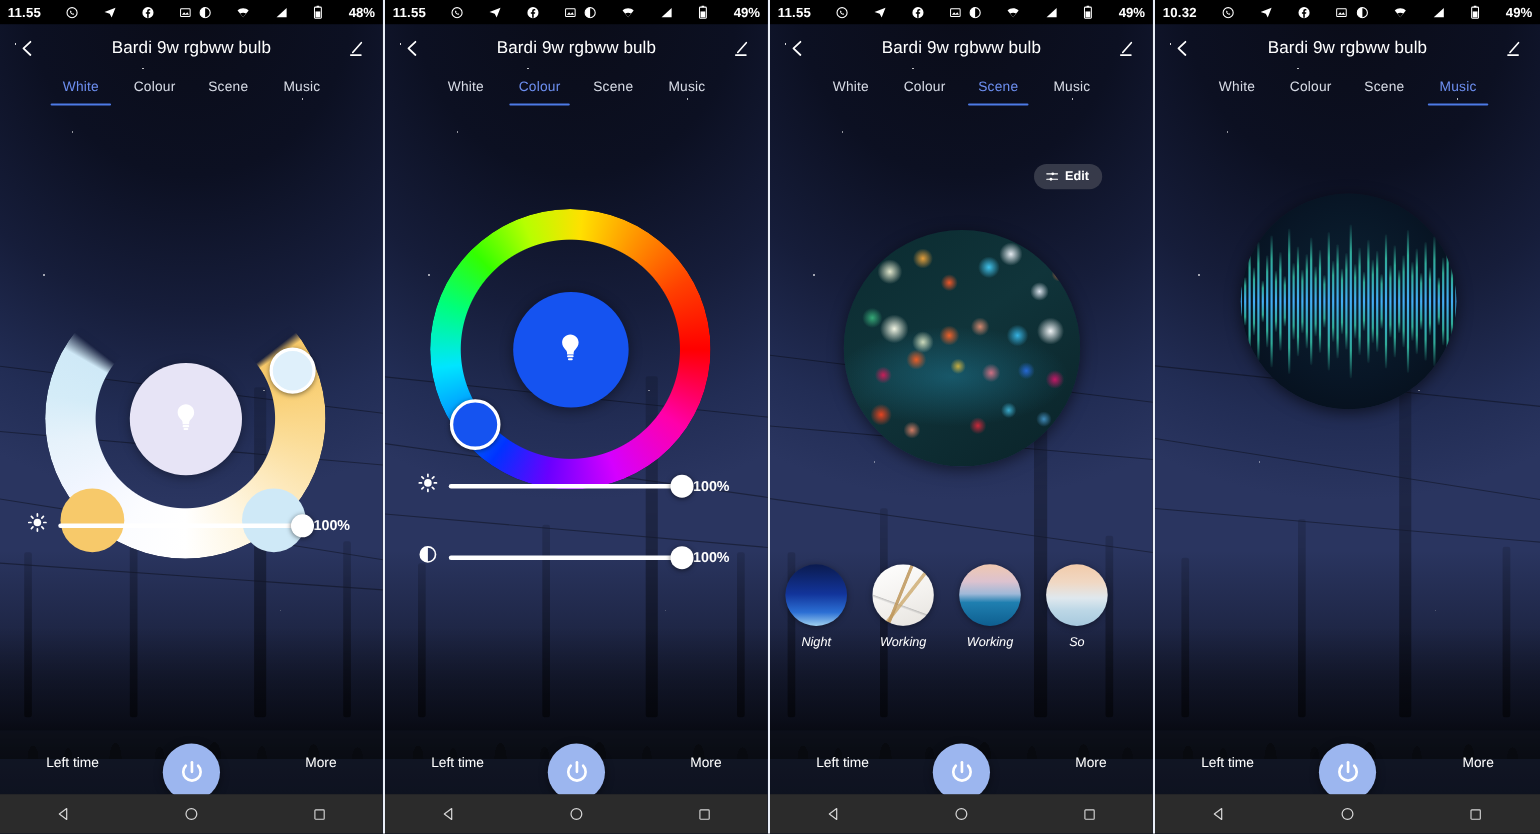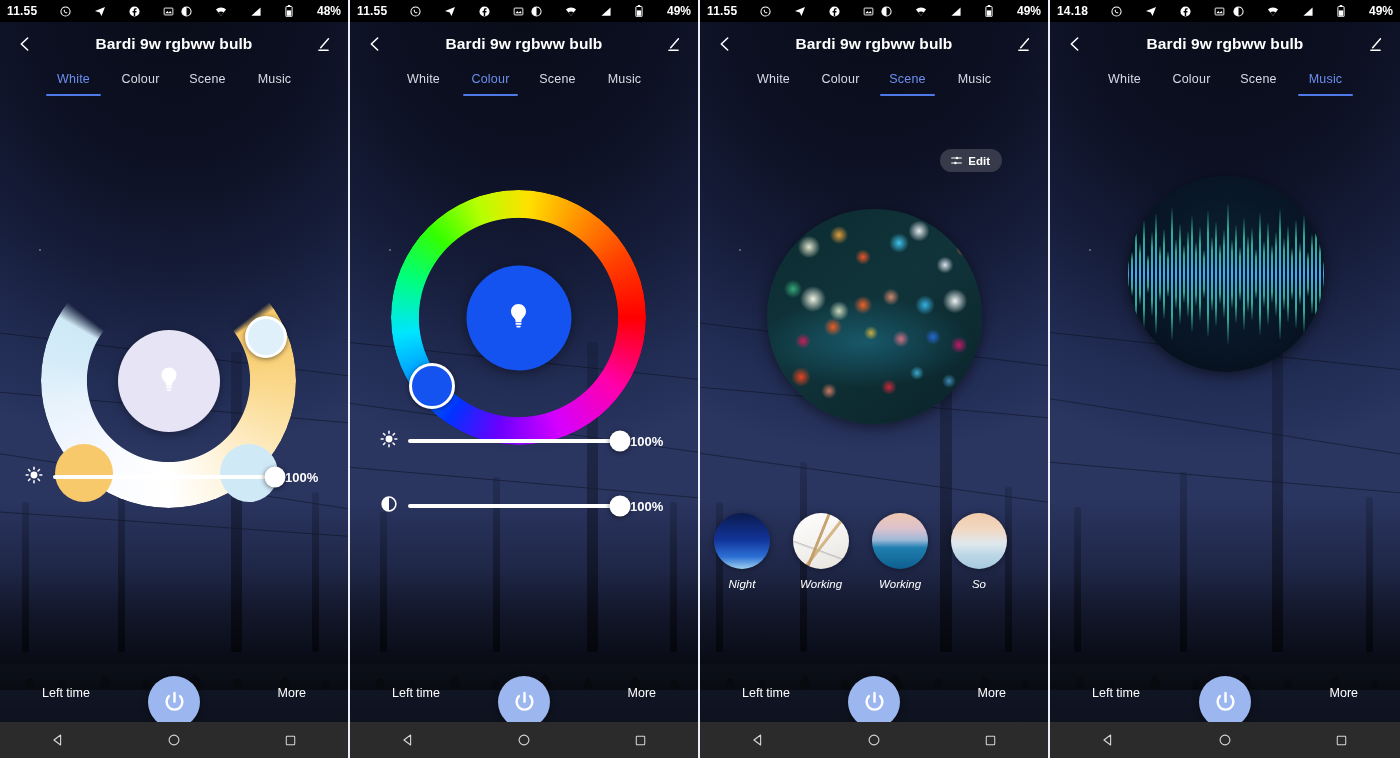--- a/index.html
+++ b/index.html
@@ -87,21 +87,21 @@
   .sb-batt { font-size:12px; font-weight:700; margin-left:1px; }
 
   
   .header {
     position:relative; z-index:5;
     height:44px; display:flex; align-items:center; justify-content:space-between;
     padding:0 12px;
   }
   .hdr-title {
     position:absolute; left:0; right:0; text-align:center;
-    color:#fff; font-size:15.5px; font-weight:700; letter-spacing:.1px;
+    color:#fff; font-size:15.5px; font-weight:400; letter-spacing:.1px;
     pointer-events:none;
   }
   .icon-btn { width:26px; height:26px; display:flex; align-items:center; justify-content:center; position:relative; z-index:2; }
 
   
   .tabs {
     position:relative; z-index:5;
     height:36px; display:flex; align-items:flex-start; justify-content:center; gap:0;
     padding-top:4px;
   }
@@ -804,21 +804,21 @@
       <div class="wire" style="left:-20px;top:160px;width:420px;transform:rotate(5deg);"></div>
       <div class="pole" style="left:24px;height:145px;"></div>
       <div class="pole" style="left:130px;height:180px;"></div>
       <div class="pole" style="left:222px;height:320px;width:11px;"></div>
       <div class="pole" style="left:316px;height:155px;"></div>
     </div>
     <div class="foliage"></div>
 
     <div class="statusbar">
       <div class="sb-left">
-        <span class="sb-time">14.18</span>
+        <span class="sb-time">10.32</span>
         <span class="sb-ico">
             <svg width="11" height="11" viewBox="0 0 24 24">
               <circle cx="12" cy="12" r="10" fill="none" stroke="#fff" stroke-width="2.2"></circle>
               <path d="M8 9c0 4 3 7 7 7l1.5-1.5-2.5-1.5-1 1c-1.2-.6-2.4-1.8-3-3l1-1L9.5 7.5 8 9z" fill="#fff"></path>
             </svg>
           </span>
         <span class="sb-ico">
             <svg width="12" height="12" viewBox="0 0 24 24">
               <path d="M2 12l20-8-7 18-3.5-7L2 12z" fill="#fff"></path>
             </svg>

